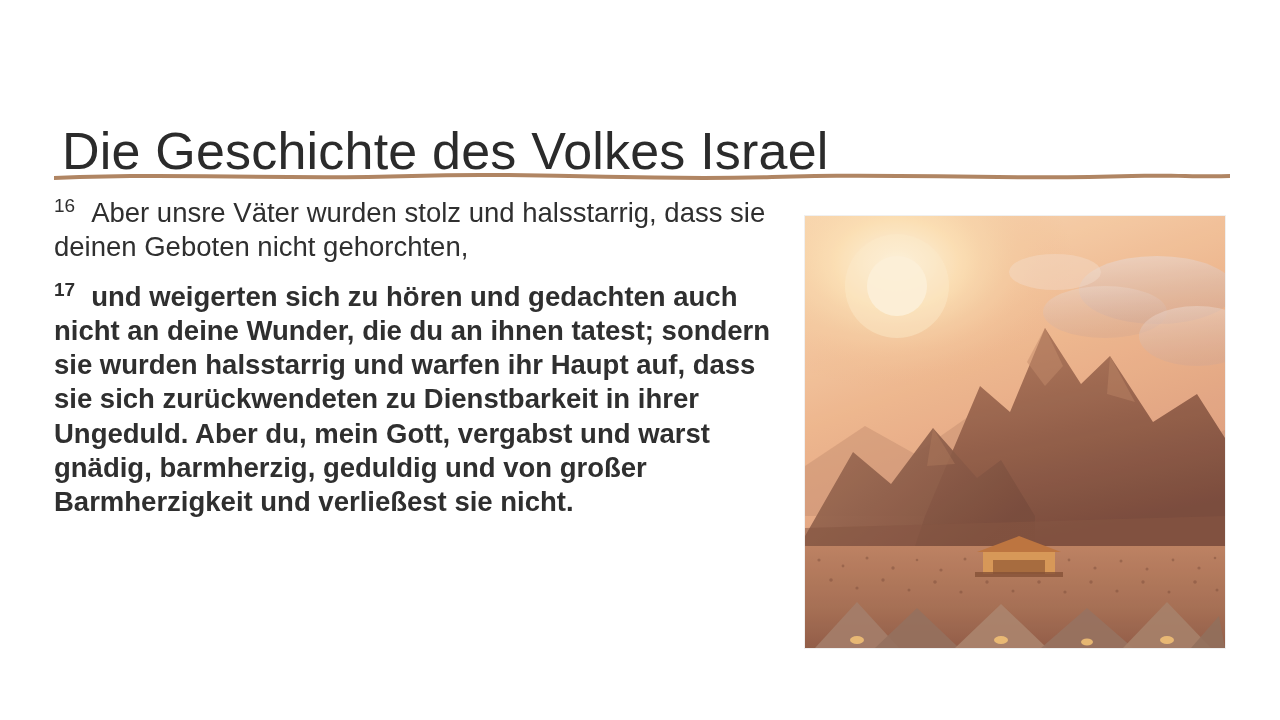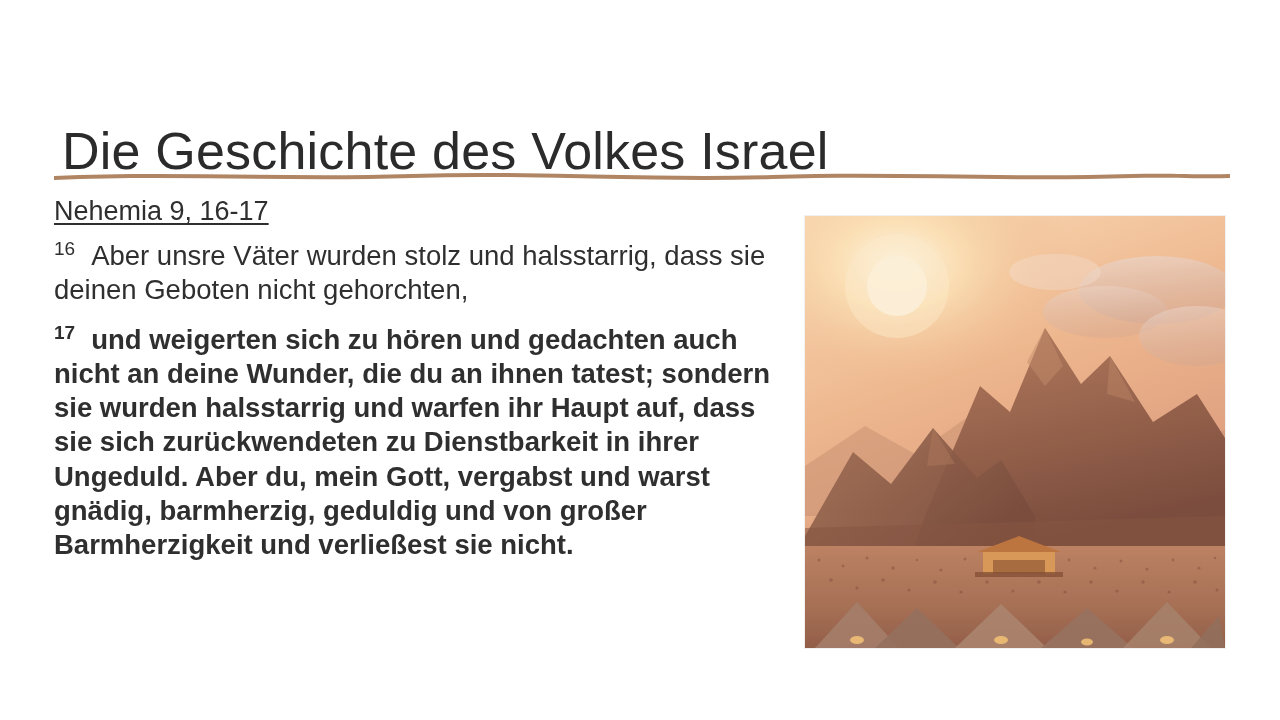--- a/index.html
+++ b/index.html
@@ -99,23 +99,20 @@
 
   <h1 class="slide-title">Die Geschichte des Volkes Israel</h1>
 
   <div class="divider">
     <svg viewBox="0 0 1180 14" preserveAspectRatio="none" aria-hidden="true">
       <path d="M2,8 C120,3 240,10 360,6 C480,2 600,11 720,7 C840,3 960,10 1080,6 C1120,5 1150,7 1178,6 L1178,10 C1150,11 1120,9 1080,10 C960,14 840,7 720,11 C600,15 480,6 360,10 C240,14 120,7 2,12 Z" fill="#b08563"></path>
     </svg>
   </div>
 
   <div class="body-col">
-    <div>
-      <span class="scripture-ref">Nehemia 9, 16-17</span>
-    </div>
 
     <p class="verse">
       <span class="vnum">16</span><span>Aber unsre Väter wurden stolz und halsstarrig, dass sie deinen Geboten nicht gehorchten,</span>
     </p>
 
     <p class="verse">
       <span class="vnum">17</span><span>und weigerten sich zu hören und gedachten auch nicht an deine Wunder, die du an ihnen tatest; sondern sie wurden halsstarrig und warfen ihr Haupt auf, dass sie sich zurückwendeten zu Dienstbarkeit in ihrer Ungeduld. Aber du, mein Gott, vergabst und warst gnädig, barmherzig, geduldig und von großer Barmherzigkeit und verließest sie nicht.</span>
     </p>
   </div>
 

